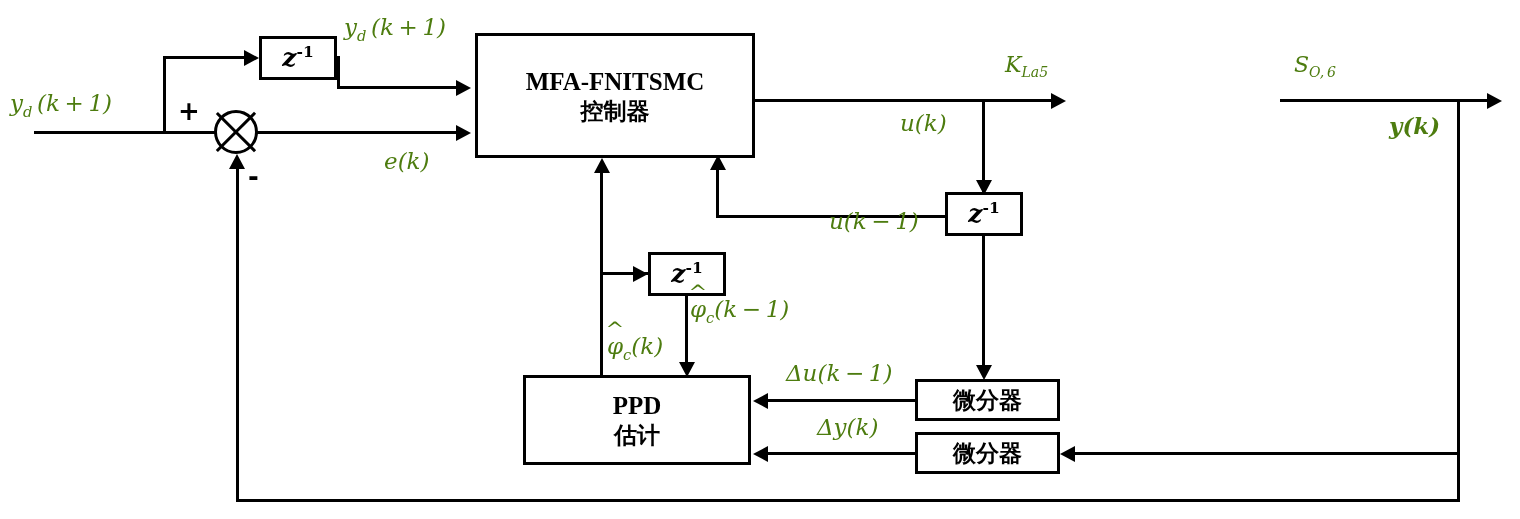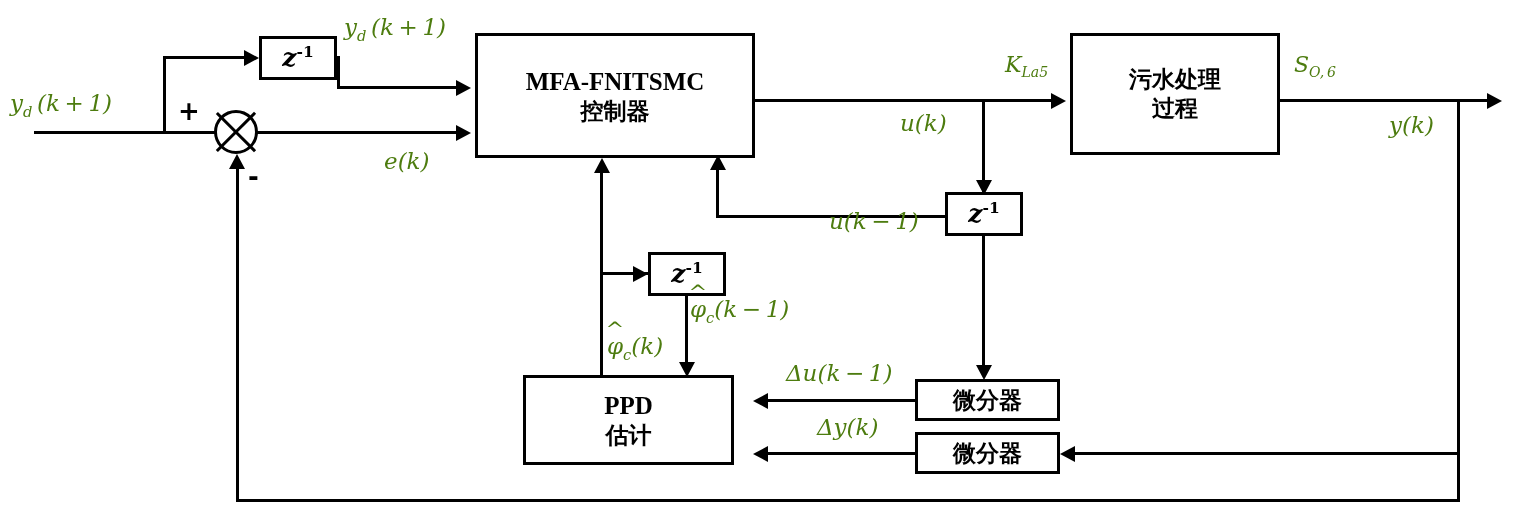--- a/index.html
+++ b/index.html
@@ -141,34 +141,30 @@
 
   <div class="blk blk-z" style="left:259px; top:36px; width:78px; height:44px;">
     <span class="l1"><span>z</span><sup>-1</sup></span>
   </div>
 
   <div class="blk" style="left:475px; top:33px; width:280px; height:125px;">
     <span class="l1 blk-main">MFA-FNITSMC</span>
     <span class="l2 blk-cn">控制器</span>
   </div>
 
-  <div class="blk" style="left:1070px; top:33px; width:210px; height:122px;">
-    <span class="l1 blk-cn">污水处理</span>
-    <span class="l2 blk-cn">过程</span>
-  </div>
 
   <div class="blk blk-z" style="left:945px; top:192px; width:78px; height:44px;">
     <span class="l1"><span>z</span><sup>-1</sup></span>
   </div>
 
   <div class="blk blk-z" style="left:648px; top:252px; width:78px; height:44px;">
     <span class="l1"><span>z</span><sup>-1</sup></span>
   </div>
 
-  <div class="blk" style="left:523px; top:375px; width:211px; height:90px;">
+  <div class="blk" style="left:523px; top:375px; width:228px; height:90px;">
     <span class="l1 blk-main">PPD</span>
     <span class="l2 blk-cn">估计</span>
   </div>
 
   <div class="blk" style="left:915px; top:379px; width:145px; height:42px;">
     <span class="l1 blk-cn">微分器</span>
   </div>
 
   <div class="blk" style="left:915px; top:432px; width:145px; height:42px;">
     <span class="l1 blk-cn">微分器</span>
@@ -255,21 +251,21 @@
   </span>
 
   <span class="lbl" style="left:829px; top:208px; font-size:23px;">
     <i>u</i>(<i>k</i> − 1)
   </span>
 
   <span class="lbl" style="left:1294px; top:52px; font-size:22px;">
     <i>S</i><sub>O, 6</sub>
   </span>
 
-  <span class="lbl" style="left:1389px; top:112px; font-size:23px;">
+  <span class="lbl" style="left:1389px; top:112px; font-size:23px;font-weight:bold;">
     <i>y</i>(<i>k</i>)
   </span>
 
   <span class="lbl" style="left:607px; top:333px; font-size:23px;">
     <span class="hat"><i>φ</i></span><sub>c</sub>(<i>k</i>)
   </span>
 
   <span class="lbl" style="left:690px; top:296px; font-size:23px;text-align:right;">
     <span class="hat"><i>φ</i></span><sub>c</sub>(<i>k</i> − 1)
   </span>

